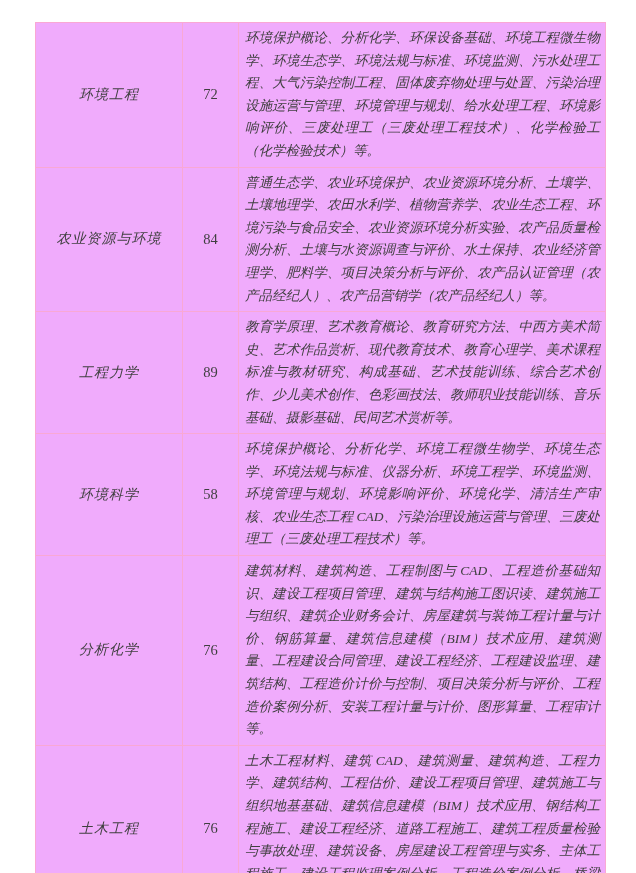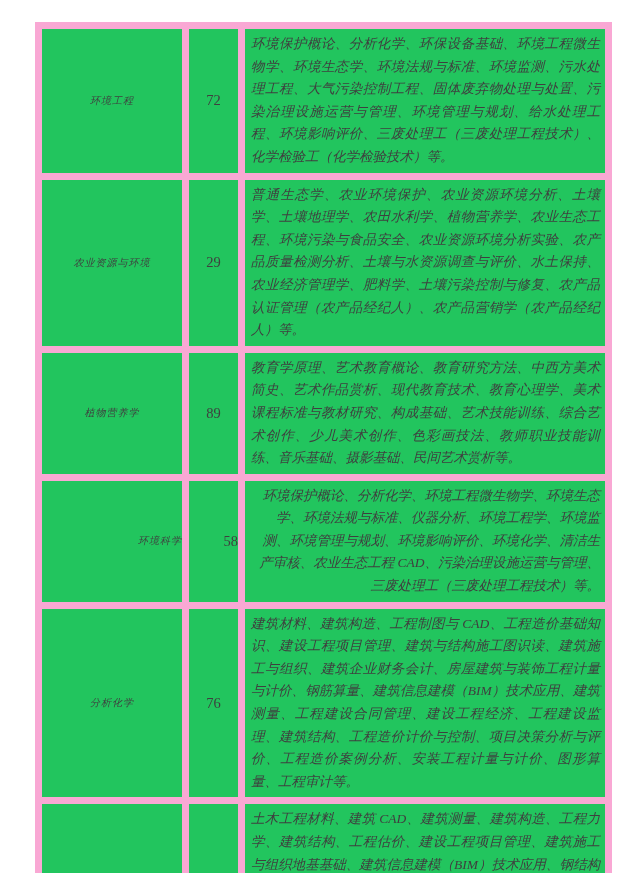--- a/index.html
+++ b/index.html
@@ -18,32 +18,32 @@
   }
   table.majors {
     position: absolute;
     left: 35px;
     top: 22px;
     width: 570px;
     border-collapse: collapse;
     table-layout: fixed;
   }
   table.majors td {
-    border: 7px solid #f9a8d4;
+    border: 1px solid #f9a8d4;
     vertical-align: middle;
     color: #3f3f3f;
-    background: #22c55e;
+    background: #f0abfc;
   }
   col.c-major { width: 147px; }
   col.c-code  { width: 56px;  }
   col.c-courses { width: 367px; }
 
   td.major-cell {
     text-align: center;
-    font-size: 10px;
+    font-size: 14px;
     font-style: italic;
     letter-spacing: 1px;
     font-family: "Liberation Serif", serif;
   }
   td.code-cell {
     text-align: center;
     font-size: 14.5px;
     font-style: normal;
     font-family: "Liberation Serif", serif;
   }
@@ -54,21 +54,21 @@
     font-style: italic;
     text-align: justify;
     text-justify: inter-character;
     font-family: "Liberation Serif", serif;
     word-break: break-all;
   }
   
   tr.r0 td { height: 136px; }
   tr.r1 td { height: 142px; }
   tr.r2 td { height: 113px; }
-  tr.r3 td { height: 115px; text-align: right; }
+  tr.r3 td { height: 115px; }
   tr.r4 td { height: 165px; }
   tr.r5 td { height: 159px; }
 </style>
 </head>
 <body>
 
 <div class="page">
   <table class="majors">
     <colgroup>
       <col class="c-major">
@@ -76,25 +76,25 @@
       <col class="c-courses">
     </colgroup>
     <tbody>
       <tr class="r0">
         <td class="major-cell">环境工程</td>
         <td class="code-cell">72</td>
         <td class="courses-cell">环境保护概论、分析化学、环保设备基础、环境工程微生物学、环境生态学、环境法规与标准、环境监测、污水处理工程、大气污染控制工程、固体废弃物处理与处置、污染治理设施运营与管理、环境管理与规划、给水处理工程、环境影响评价、三废处理工（三废处理工程技术）、化学检验工（化学检验技术）等。</td>
       </tr>
       <tr class="r1">
         <td class="major-cell">农业资源与环境</td>
-        <td class="code-cell">29</td>
-        <td class="courses-cell">普通生态学、农业环境保护、农业资源环境分析、土壤学、土壤地理学、农田水利学、植物营养学、农业生态工程、环境污染与食品安全、农业资源环境分析实验、农产品质量检测分析、土壤与水资源调查与评价、水土保持、农业经济管理学、肥料学、土壤污染控制与修复、农产品认证管理（农产品经纪人）、农产品营销学（农产品经纪人）等。</td>
+        <td class="code-cell">84</td>
+        <td class="courses-cell">普通生态学、农业环境保护、农业资源环境分析、土壤学、土壤地理学、农田水利学、植物营养学、农业生态工程、环境污染与食品安全、农业资源环境分析实验、农产品质量检测分析、土壤与水资源调查与评价、水土保持、农业经济管理学、肥料学、项目决策分析与评价、农产品认证管理（农产品经纪人）、农产品营销学（农产品经纪人）等。</td>
       </tr>
       <tr class="r2">
-        <td class="major-cell">植物营养学</td>
+        <td class="major-cell">工程力学</td>
         <td class="code-cell">89</td>
         <td class="courses-cell">教育学原理、艺术教育概论、教育研究方法、中西方美术简史、艺术作品赏析、现代教育技术、教育心理学、美术课程标准与教材研究、构成基础、艺术技能训练、综合艺术创作、少儿美术创作、色彩画技法、教师职业技能训练、音乐基础、摄影基础、民间艺术赏析等。</td>
       </tr>
       <tr class="r3">
         <td class="major-cell">环境科学</td>
         <td class="code-cell">58</td>
         <td class="courses-cell">环境保护概论、分析化学、环境工程微生物学、环境生态学、环境法规与标准、仪器分析、环境工程学、环境监测、环境管理与规划、环境影响评价、环境化学、清洁生产审核、农业生态工程 CAD、污染治理设施运营与管理、三废处理工（三废处理工程技术）等。</td>
       </tr>
       <tr class="r4">
         <td class="major-cell">分析化学</td>

